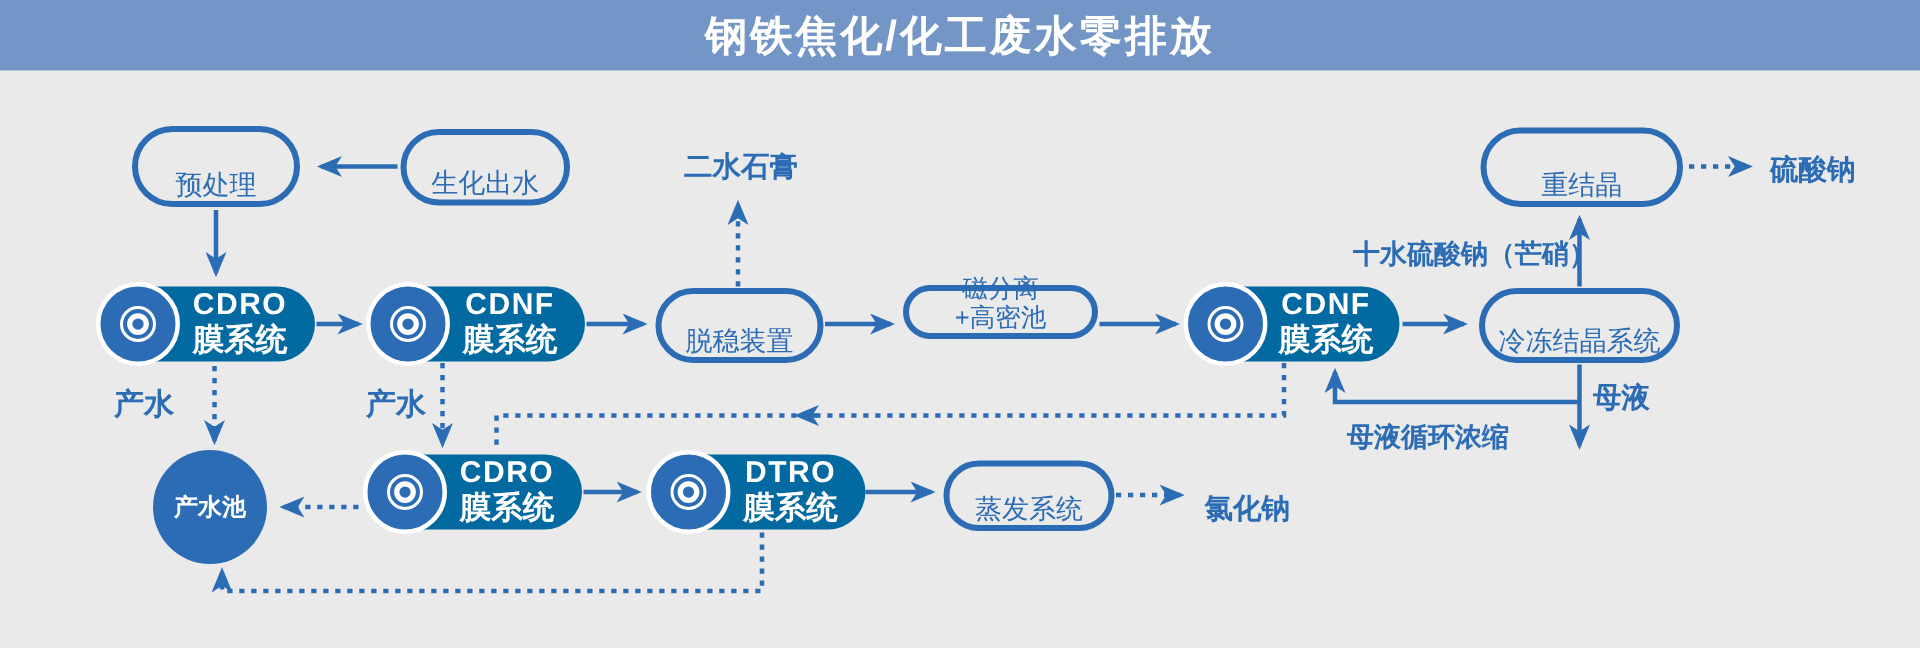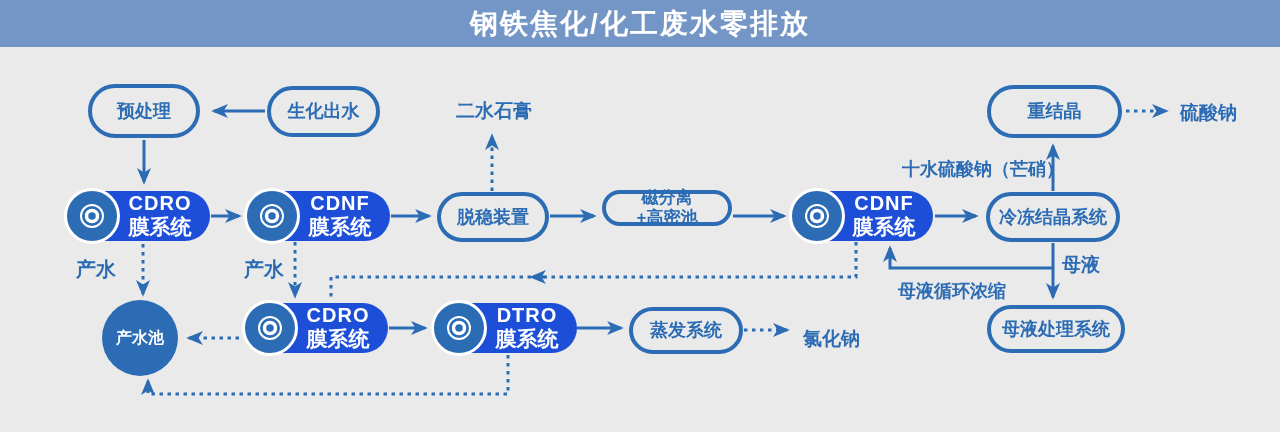--- a/index.html
+++ b/index.html
@@ -17,27 +17,27 @@
   }
   .header .title{
     color:#ffffff;font-size:28px;font-weight:bold;letter-spacing:2px;
   }
   .layer{position:absolute;left:0;top:0;}
   
   .pill-outline{
     position:absolute;box-sizing:border-box;
     border:4px solid #2b6cb4;border-radius:999px;
     background:transparent;color:#2b6cb4;
-    display:flex;flex-direction:column;align-items:center;justify-content:center;
-    font-weight:bold;font-size:18px;line-height:1.15;text-align:center;
+    display:flex;flex-direction:column;align-items:center;justify-content:flex-end;
+    font-weight:normal;font-size:18px;line-height:1.15;text-align:center;
   }
   
   .pill-solid{
     position:absolute;box-sizing:border-box;
-    background:#1d4ed8;border-radius:999px;color:#ffffff;
+    background:#0369a1;border-radius:999px;color:#ffffff;
     display:flex;align-items:center;
   }
   .disc{
     flex:0 0 auto;width:56px;height:56px;margin-left:-2px;
     border-radius:50%;background:#2b6cb4;border:3px solid #ffffff;
     box-sizing:border-box;display:flex;align-items:center;justify-content:center;
   }
   .pill-solid .txt{
     flex:1 1 auto;text-align:center;padding-right:10px;line-height:1.15;
   }
@@ -184,23 +184,20 @@
     <div class="txt">
       <div class="t1">DTRO</div>
       <div class="t2">膜系统</div>
     </div>
   </div>
 
   <div class="pill-outline" style="left:629px;top:307px;width:114px;height:47px">
     <span>蒸发系统</span>
   </div>
 
-  <div class="pill-outline" style="left:987px;top:305px;width:138px;height:48px">
-    <span>母液处理系统</span>
-  </div>
 
   <div class="flabel" style="left:456px;top:98px">二水石膏</div>
   <div class="flabel" style="left:1180px;top:100px">硫酸钠</div>
   <div class="flabel" style="left:902px;top:157px;font-size:18px">十水硫酸钠（芒硝）</div>
   <div class="flabel" style="left:1062px;top:252px">母液</div>
   <div class="flabel" style="left:898px;top:279px;font-size:18px">母液循环浓缩</div>
   <div class="flabel" style="left:76px;top:256px;font-size:20px">产水</div>
   <div class="flabel" style="left:244px;top:256px;font-size:20px">产水</div>
   <div class="flabel" style="left:803px;top:326px">氯化钠</div>
 

